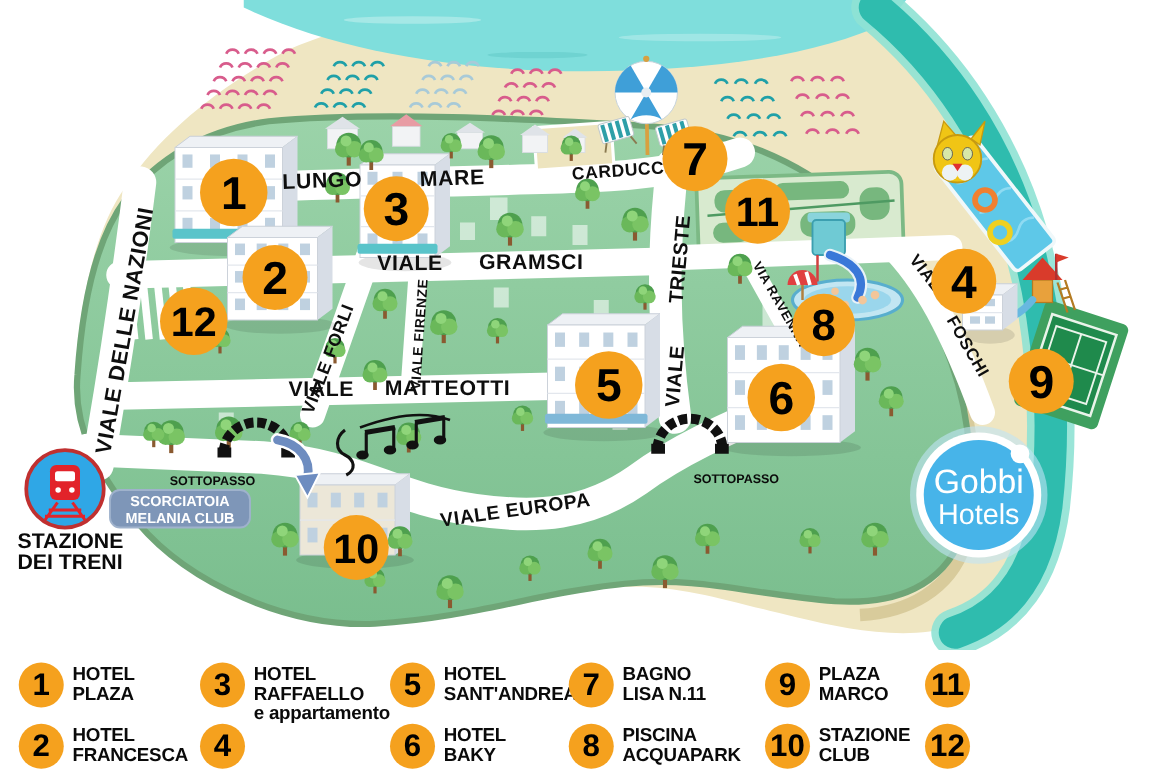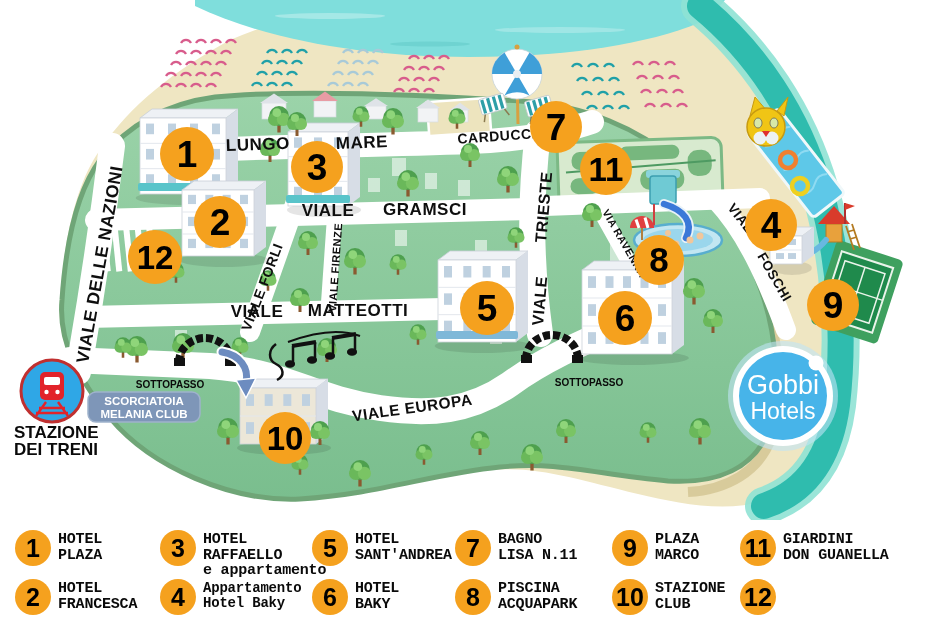--- a/index.html
+++ b/index.html
@@ -10,21 +10,21 @@
   .sand{fill:var(--sand);}
   .land{fill:url(#gland);stroke:#6FA577;stroke-width:5;}
   .street{stroke:var(--street_white);fill:none;stroke-linecap:round;stroke-linejoin:round;}
   .slabel{font-weight:700;fill:#0E0E0E;letter-spacing:.5px;}
   .marker circle{fill:var(--marker_orange);}
   .marker text{font-weight:700;fill:#000;text-anchor:middle;}
   .legend-item{position:absolute;display:flex;gap:7px;align-items:flex-start;}
   .badge{width:36px;height:36px;border-radius:50%;background:var(--marker_orange);
          color:#000;font-weight:700;font-size:25px;display:flex;align-items:center;
          justify-content:center;flex:0 0 36px;}
-  .lg-lines{padding-top:2px;font-family:Liberation Mono, monospace;}
+  .lg-lines{padding-top:2px;}
   .lg-lines div{font-weight:700;font-size:15px;line-height:15.5px;color:#0A0A0A;letter-spacing:-0.2px;}
   .lg-lines.mixed div{font-size:14px;line-height:15px;}
 </style>
 </head>
 <body>
 
 <div class="stage">
 <svg width="936" height="520" viewBox="0 0 936 520" style="position:absolute;left:0;top:0">
   <defs>
     <linearGradient id="gland" x1="0" y1="0" x2="0" y2="1">
@@ -845,24 +845,20 @@
   <div class="legend-item" style="left:160px;top:530px">
     <div class="badge">3</div>
     <div class="lg-lines">
           <div>HOTEL</div>
           <div>RAFFAELLO</div>
           <div>e appartamento</div>
         </div>
   </div>
   <div class="legend-item" style="left:160px;top:579px">
     <div class="badge">4</div>
-    <div class="lg-lines mixed">
-          <div>Appartamento</div>
-          <div>Hotel Baky</div>
-        </div>
   </div>
   <div class="legend-item" style="left:312px;top:530px">
     <div class="badge">5</div>
     <div class="lg-lines">
           <div>HOTEL</div>
           <div>SANT'ANDREA</div>
         </div>
   </div>
   <div class="legend-item" style="left:312px;top:579px">
     <div class="badge">6</div>
@@ -894,22 +890,18 @@
   </div>
   <div class="legend-item" style="left:612px;top:579px">
     <div class="badge">10</div>
     <div class="lg-lines">
           <div>STAZIONE</div>
           <div>CLUB</div>
         </div>
   </div>
   <div class="legend-item" style="left:740px;top:530px">
     <div class="badge">11</div>
-    <div class="lg-lines">
-          <div>GIARDINI</div>
-          <div>DON GUANELLA</div>
-        </div>
   </div>
   <div class="legend-item" style="left:740px;top:579px">
     <div class="badge">12</div>
   </div>
 </div>
 </div>
 
 </body></html>

